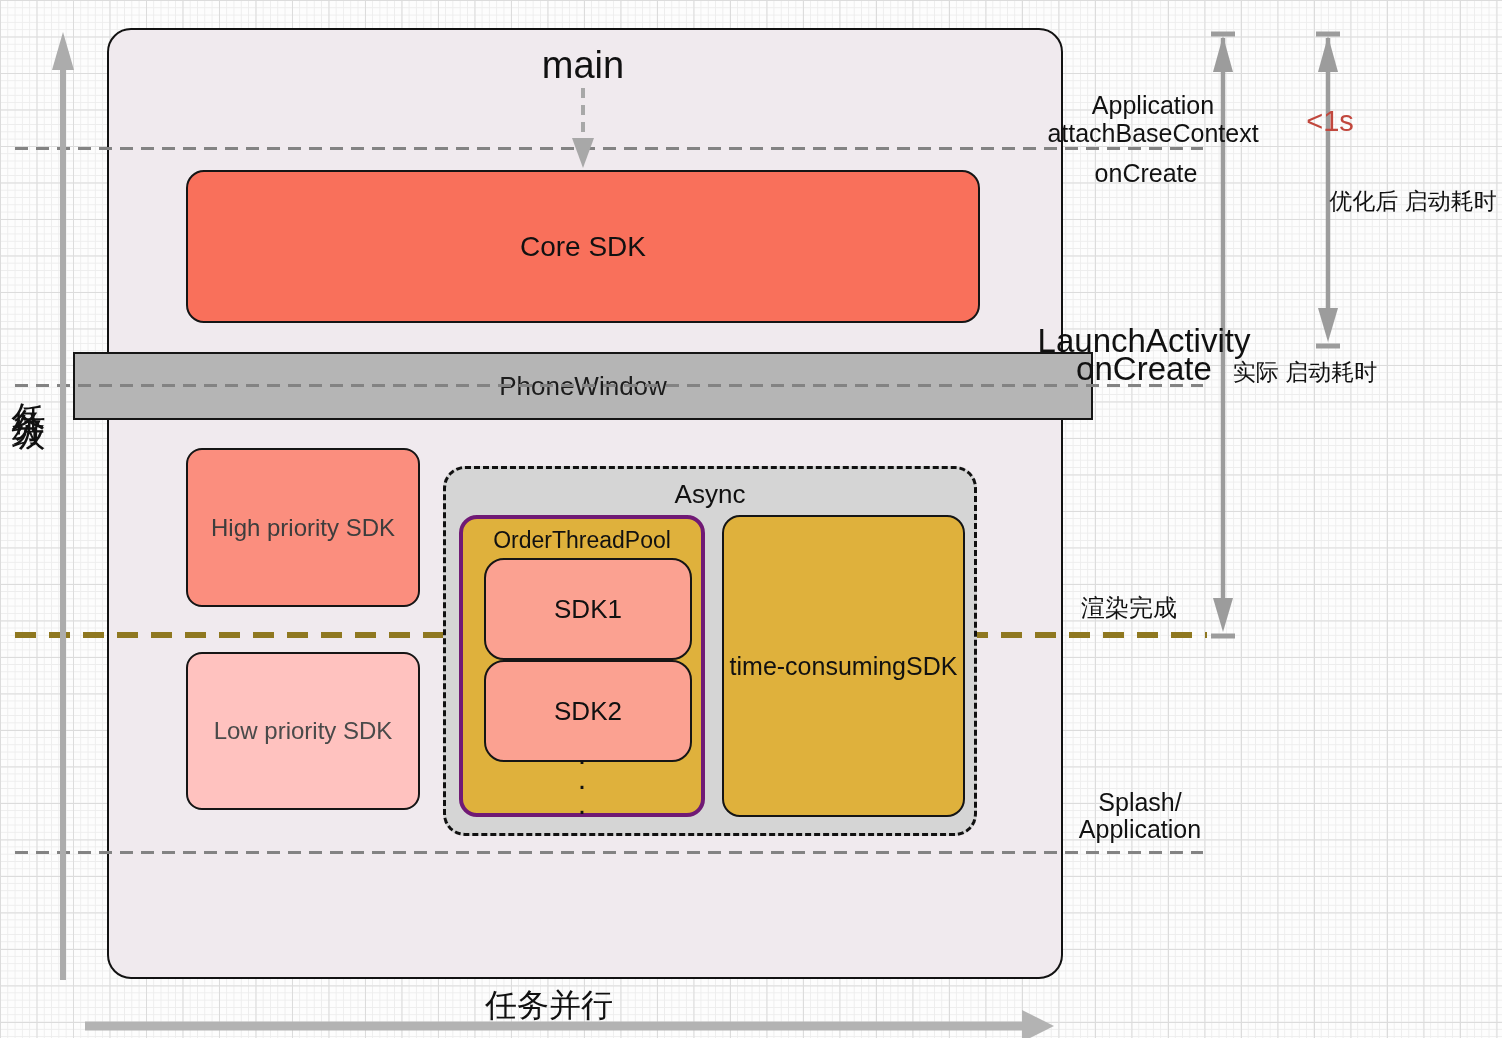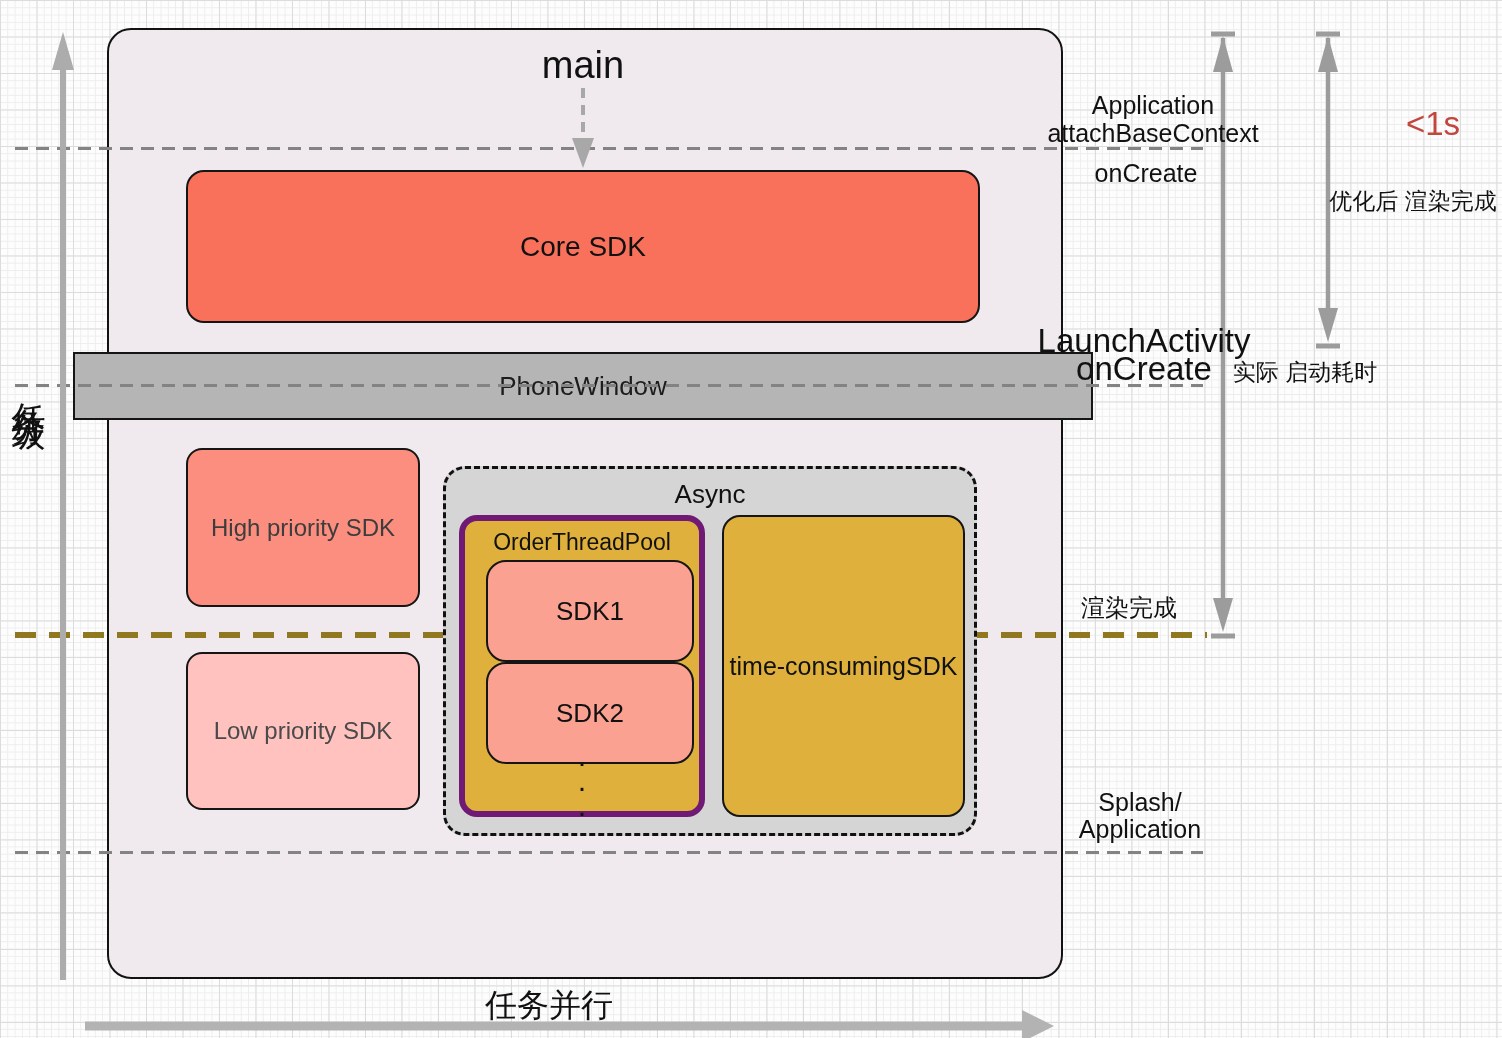--- a/index.html
+++ b/index.html
@@ -35,42 +35,42 @@
   #phone-window{left:73px;top:352px;width:1020px;height:68px;background:#b5b5b5;
             font-size:26px;color:#1c1c1c;}
   #high-priority{left:186px;top:448px;width:234px;height:159px;background:#fb8e7e;
             border-radius:16px;font-size:24px;color:#3d3d3d;}
   #low-priority{left:186px;top:652px;width:234px;height:158px;background:#ffc2bf;
             border-radius:16px;font-size:24px;color:#4a4a4a;}
   #async-box{left:443px;top:432px;width:534px;height:370px;background:#d5d5d5;
             border:3px dashed #111;border-radius:22px;z-index:3;box-sizing:border-box;margin-top:34px;}
   #async-title{left:0;top:10px;width:100%;text-align:center;font-size:26px;}
   #order-pool{left:13px;top:46px;width:246px;height:302px;background:#dfb13c;
-            border:6px solid #701a75;border-radius:18px;box-sizing:border-box;}
+            border:4px solid #701a75;border-radius:18px;box-sizing:border-box;}
   #order-pool-title{left:0;top:8px;width:100%;text-align:center;font-size:23px;}
   .sdk-item{left:21px;width:208px;height:102px;background:#fba191;border:2px solid #151515;
             border-radius:20px;display:flex;align-items:center;justify-content:center;
             font-size:26px;box-sizing:border-box;}
   #sdk1{top:39px;}
   #sdk2{top:141px;}
   #pool-dots{left:0;top:228px;width:100%;text-align:center;line-height:25px;
              font-size:30px;color:#111;display:flex;flex-direction:column;align-items:center;}
   #time-consuming{left:276px;top:46px;width:243px;height:302px;background:#dfb13c;
             border:2px solid #151515;border-radius:18px;display:flex;
             align-items:center;justify-content:center;font-size:25px;line-height:31px;
             box-sizing:border-box;}
   .label{z-index:6;white-space:nowrap;}
   .ctr{transform:translateX(-50%);text-align:center;}
   #main-label{left:583px;top:44px;font-size:38px;}
   #app-label{left:1153px;top:91px;font-size:25px;line-height:28px;}
   #oncreate-label{left:1146px;top:159px;font-size:25px;}
   #launch-label{left:1144px;top:327px;font-size:33px;line-height:28px;}
   #render-label{left:1129px;top:592px;font-size:24px;}
   #splash-label{left:1140px;top:789px;font-size:25px;line-height:27px;}
-  #lt1s-label{left:1433px;top:105px;font-size:33px;color:#c1473d;}
+  #lt1s-label{left:1330px;top:105px;font-size:29px;color:#c1473d;}
   #optimized-label{left:1413px;top:186px;font-size:23px;}
   #actual-label{left:1305px;top:357px;font-size:23px;}
   #x-axis-label{left:549px;top:984px;font-size:32px;}
   #y-axis-label{left:6px;top:376px;font-size:34px;writing-mode:vertical-rl;
                 text-orientation:upright;letter-spacing:5px;z-index:6;}
   #arrow-layer{left:0;top:0;width:1502px;height:1038px;z-index:5;pointer-events:none;}
 </style>
 </head>
 <body>
 
@@ -138,21 +138,21 @@
   </div>
 
   <div id="render-label" class="abs label ctr">渲染完成</div>
 
   <div id="splash-label" class="abs label ctr">
     <div>Splash/</div>
     <div>Application</div>
   </div>
 
   <div id="lt1s-label" class="abs label ctr">&lt;1s</div>
-  <div id="optimized-label" class="abs label ctr">优化后 渲染完成</div>
+  <div id="optimized-label" class="abs label ctr">优化后 启动耗时</div>
   <div id="actual-label" class="abs label ctr">实际 启动耗时</div>
 
   <div id="y-axis-label" class="abs">任务分级</div>
   <div id="x-axis-label" class="abs label ctr">任务并行</div>
 
   <svg id="arrow-layer" class="abs" viewBox="0 0 1502 1038" xmlns="http://www.w3.org/2000/svg">
     <g>
       <line x1="63" y1="60" x2="63" y2="980" stroke="#acacac" stroke-width="6"></line>
       <polygon points="63,32 52,70 74,70" fill="#acacac"></polygon>
     </g>

